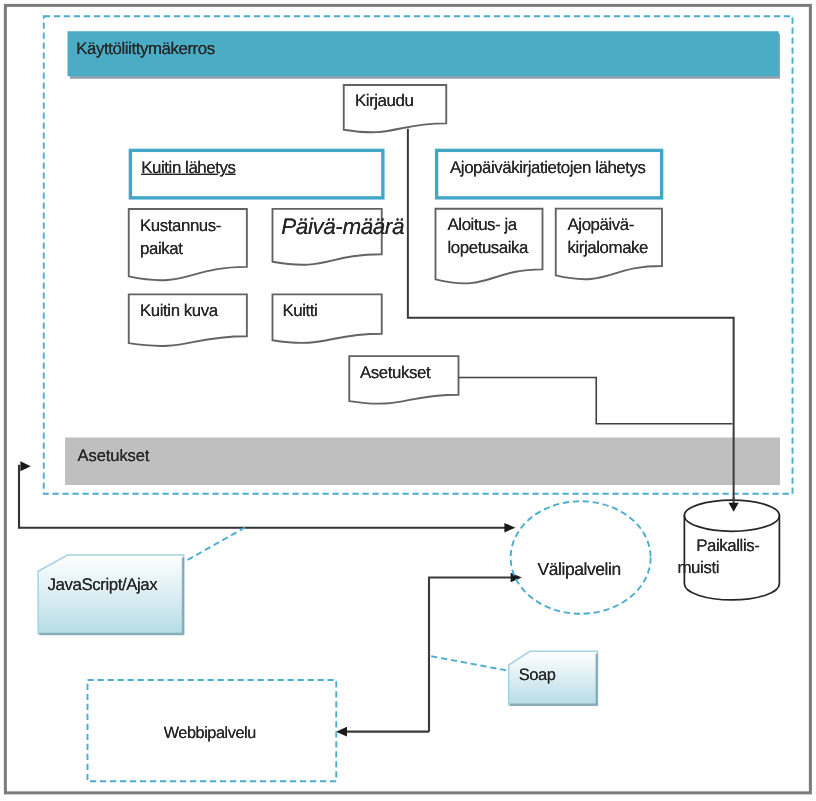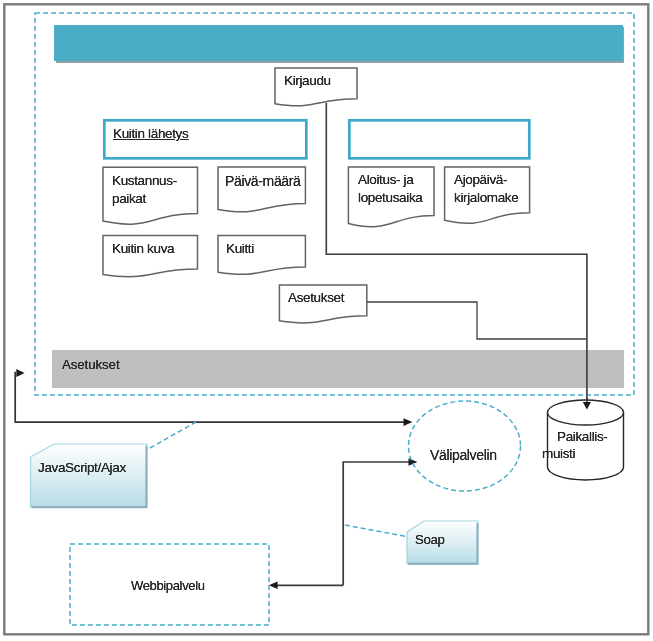--- a/index.html
+++ b/index.html
@@ -70,28 +70,30 @@
   <path d="M582.8,402.1 L586.9,409.4 L591.0,402.1 Z" fill="#1a1a1a"></path>
 
   <rect x="70" y="544" width="199" height="81" fill="none" stroke="#4AADCC" stroke-width="1.5" stroke-dasharray="5 3"></rect>
 
   <path d="M30.5,457 L54,444 L147,444 L147,507 L30.5,507 Z" fill="url(#noteGrad)" stroke="#A6D3E1" stroke-width="1.2"></path>
   <path d="M146.4,446 L146.4,507.2 L31.5,507.2" fill="none" stroke="#84A7B4" stroke-width="1.9" opacity="0.9"></path>
   <path d="M407,532 L424,521 L478,521 L478,564 L407,564 Z" fill="url(#noteGrad)" stroke="#A6D3E1" stroke-width="1.2"></path>
   <path d="M477.4,523 L477.4,563.8 L408,563.8" fill="none" stroke="#84A7B4" stroke-width="1.9" opacity="0.9"></path>
 </svg>
 
+<div class="lbl" style="left:61px;top:30px;font-size:13.5px;">Käyttöliittymäkerros</div>
 <div class="lbl" style="left:62px;top:356px;font-size:13.3px;letter-spacing:-0.1px;">Asetukset</div>
 
 <div class="lbl" style="left:113px;top:125px;font-size:13.5px;text-decoration:underline;">Kuitin lähetys</div>
+<div class="lbl" style="left:360px;top:125px;font-size:13.5px;">Ajopäiväkirjatietojen lähetys</div>
 
 <div class="lbl" style="left:284px;top:72px;font-size:13.5px;">Kirjaudu</div>
 <div class="lbl" style="left:112px;top:172px;font-size:13.5px;">Kustannus-</div>
 <div class="lbl" style="left:112px;top:190px;font-size:13.5px;">paikat</div>
-<div class="lbl" style="left:225px;top:172px;font-size:14px;">Päivä-määrä</div>
+<div class="lbl" style="left:225px;top:172px;font-size:18px;font-style:italic;">Päivä-määrä</div>
 <div class="lbl" style="left:112px;top:240px;font-size:13.5px;">Kuitin kuva</div>
 <div class="lbl" style="left:226px;top:240px;font-size:13.5px;">Kuitti</div>
 <div class="lbl" style="left:358px;top:171px;font-size:13.5px;text-align:center;">Aloitus- ja</div>
 <div class="lbl" style="left:358px;top:189px;font-size:13.5px;">lopetusaika</div>
 <div class="lbl" style="left:454px;top:171px;font-size:13.5px;">Ajopäivä-</div>
 <div class="lbl" style="left:454px;top:189px;font-size:13.5px;">kirjalomake</div>
 <div class="lbl" style="left:288px;top:289px;font-size:13.5px;">Asetukset</div>
 
 <div class="lbl" style="left:557px;top:428px;font-size:13.5px;">Paikallis-</div>
 <div class="lbl" style="left:542px;top:445px;font-size:13.5px;">muisti</div>

